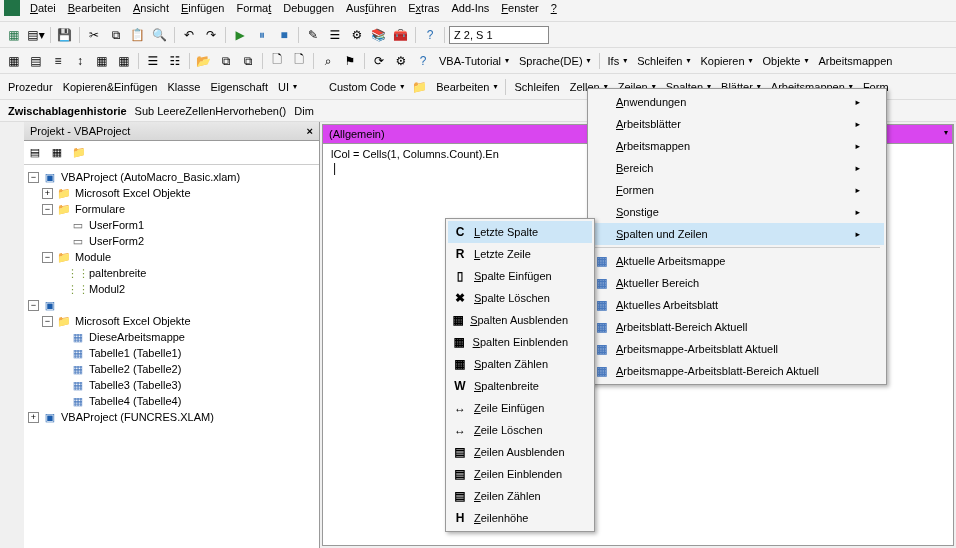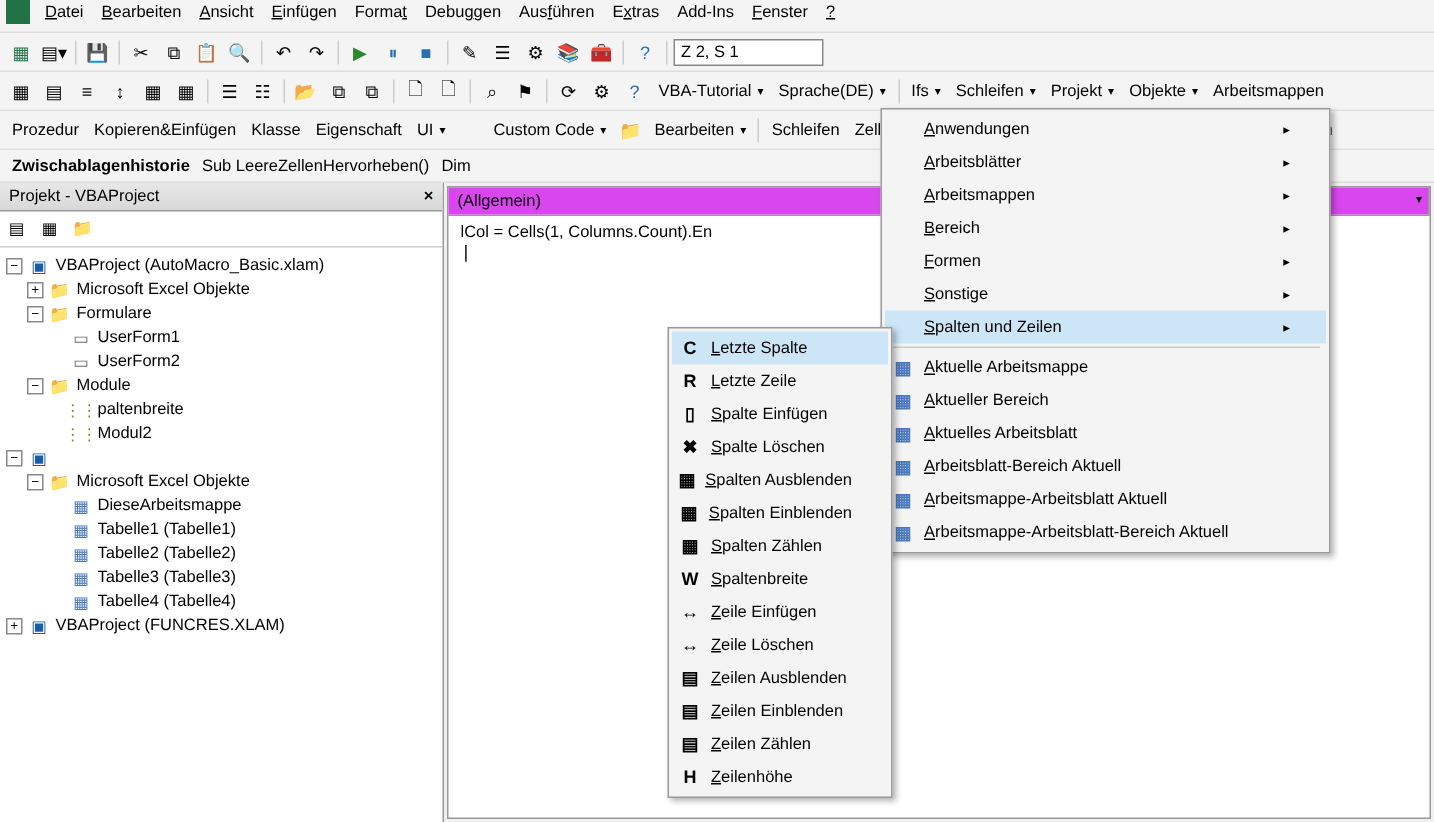--- a/index.html
+++ b/index.html
@@ -10,21 +10,21 @@
 .app-icon { width: 16px; height: 16px; background: #217346; margin-right: 4px; }
 .toolbar { display: flex; align-items: center; background: #f4f4f4; height: 26px; padding: 2px 4px; gap: 2px; border-bottom: 1px solid #ddd; flex-wrap: nowrap; overflow: hidden; }
 .tb-btn { width: 20px; height: 20px; display: flex; align-items: center; justify-content: center; cursor: pointer; font-size: 12px; }
 .tb-sep { width: 1px; height: 16px; background: #ccc; margin: 0 2px; }
 .tb-text { padding: 2px 4px; white-space: nowrap; }
 .tb-dd { padding: 2px 4px; cursor: pointer; white-space: nowrap; display: flex; align-items: center; gap: 2px; }
 .tb-dd::after { content: "▾"; font-size: 8px; margin-left: 2px; }
 .tb-input { width: 100px; height: 18px; border: 1px solid #888; padding: 0 4px; background: #fff; }
 .infobar { display: flex; align-items: center; background: #f4f4f4; height: 22px; padding: 2px 8px; gap: 8px; border-bottom: 1px solid #ddd; }
 .infobar span { white-space: nowrap; }
-.main { display: flex; height: calc(548px - 22px - 26px - 26px - 26px - 22px); }
+.main { display: flex; height: calc(548px - 22px - 26px - 26px - 26px - 22px); padding-left: 24px; }
 .proj-panel { width: 296px; background: #fff; border-right: 1px solid #999; display: flex; flex-direction: column; }
 .proj-title { background: linear-gradient(#e8e8e8,#d8d8d8); padding: 3px 6px; font-weight: normal; border-bottom: 1px solid #999; display: flex; justify-content: space-between; align-items: center; }
 .proj-title .x { font-family: Arial; font-weight: bold; cursor: pointer; }
 .proj-tb { display: flex; align-items: center; padding: 2px; gap: 4px; border-bottom: 1px solid #ccc; height: 24px; }
 .proj-tb .ptb { width: 18px; height: 18px; display:flex; align-items:center; justify-content:center; }
 .tree { padding: 4px; overflow: auto; }
 .tree-node { display: flex; align-items: center; padding: 1px 0; white-space: nowrap; }
 .tree-toggle { width: 11px; height: 11px; border: 1px solid #888; display: inline-flex; align-items: center; justify-content: center; font-size: 9px; line-height: 9px; margin-right: 4px; background: #fff; cursor: pointer; }
 .tree-icon { width: 14px; height: 14px; margin-right: 4px; display:inline-flex; align-items:center; justify-content:center; font-size:11px; }
 .ti-proj { color: #1a5cad; }
@@ -40,21 +40,21 @@
 .code-head { display: flex; border-bottom: 1px solid #999; }
 .code-combo { flex: 1; border-right: 1px solid #999; padding: 3px 6px; background: #d946ef; position: relative; }
 .code-combo::after { content:"▾"; position:absolute; right:4px; font-size:8px; }
 .code-body { flex: 1; padding: 4px 8px; font-family: Consolas, "Courier New", monospace; font-size: 12px; white-space: pre; position: relative; }
 .context-menu { position: absolute; background: #f4f4f4; border: 1px solid #999; box-shadow: 2px 2px 4px rgba(0,0,0,.3); padding: 2px; z-index: 20; }
 .cm-item { display: flex; align-items: center; padding: 3px 24px 3px 4px; cursor: default; gap: 6px; white-space: nowrap; }
 .cm-item:hover, .cm-item.hl { background: #cde6f7; }
 .cm-icon { width: 16px; height: 16px; display: flex; align-items: center; justify-content: center; font-size: 12px; font-weight: bold; }
 .cm-text u { text-decoration: underline; }
 .cm-arrow { margin-left: auto; font-size: 9px; }
-#objmenu { left: 587px; top: 72px; width: 300px; }
+#objmenu { left: 587px; top: 88px; width: 300px; }
 #submenu { left: 445px; top: 218px; width: 150px; }
 .tb2, .tb3, .tb4 { display: flex; align-items: center; background: #f4f4f4; height: 26px; padding: 2px 4px; gap: 2px; border-bottom: 1px solid #ddd; overflow: hidden; }
 </style>
 </head>
 <body>
 
 <div class="menubar">
   <div class="app-icon"></div>
   <div class="mb-item"><u>D</u><span></span>atei</div>
   <div class="mb-item"><u>B</u>earbeiten</div>
@@ -120,21 +120,21 @@
   <div class="tb-btn">⚑</div>
   <div class="tb-sep"></div>
   <div class="tb-btn">⟳</div>
   <div class="tb-btn">⚙</div>
   <div class="tb-btn" style="color:#2a6fb5">?</div>
   <div class="tb-dd">VBA-Tutorial</div>
   <div class="tb-dd">Sprache(DE)</div>
   <div class="tb-sep"></div>
   <div class="tb-dd">Ifs</div>
   <div class="tb-dd">Schleifen</div>
-  <div class="tb-dd">Projekt</div>
+  <div class="tb-dd">Kopieren</div>
   <div class="tb-dd">Objekte</div>
   <div class="tb-text">Arbeitsmappen</div>
 </div>
 
 <div class="tb3">
   <div class="tb-text">Prozedur</div>
   <div class="tb-text">Kopieren&amp;Einfügen</div>
   <div class="tb-text">Klasse</div>
   <div class="tb-text">Eigenschaft</div>
   <div class="tb-dd">UI</div>

